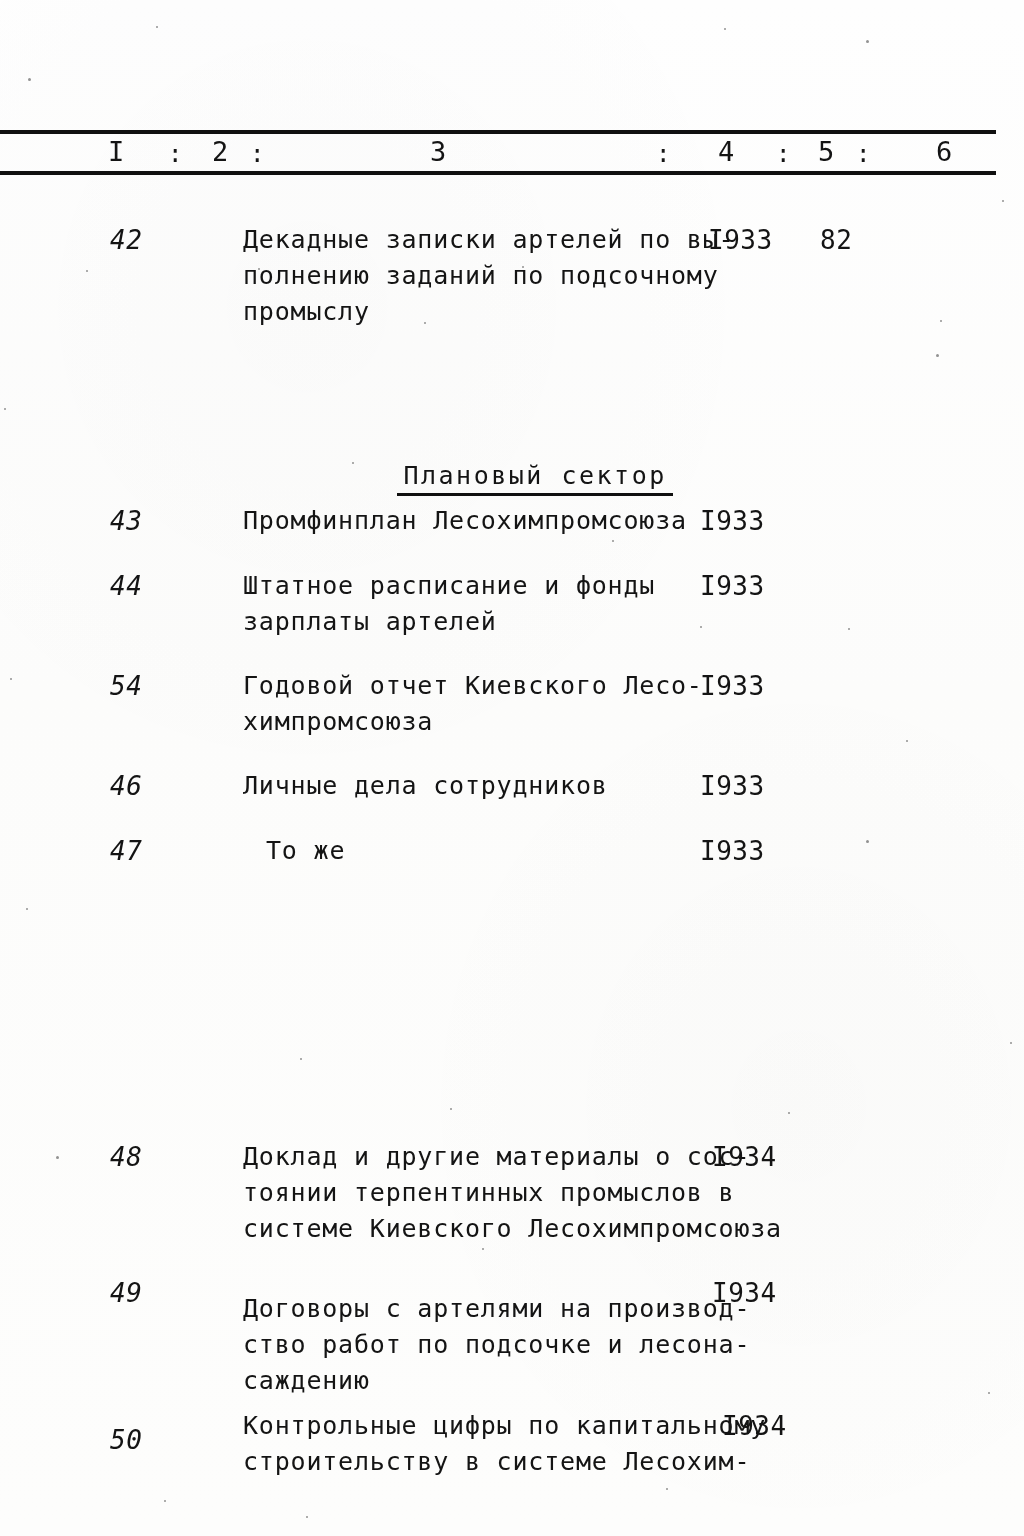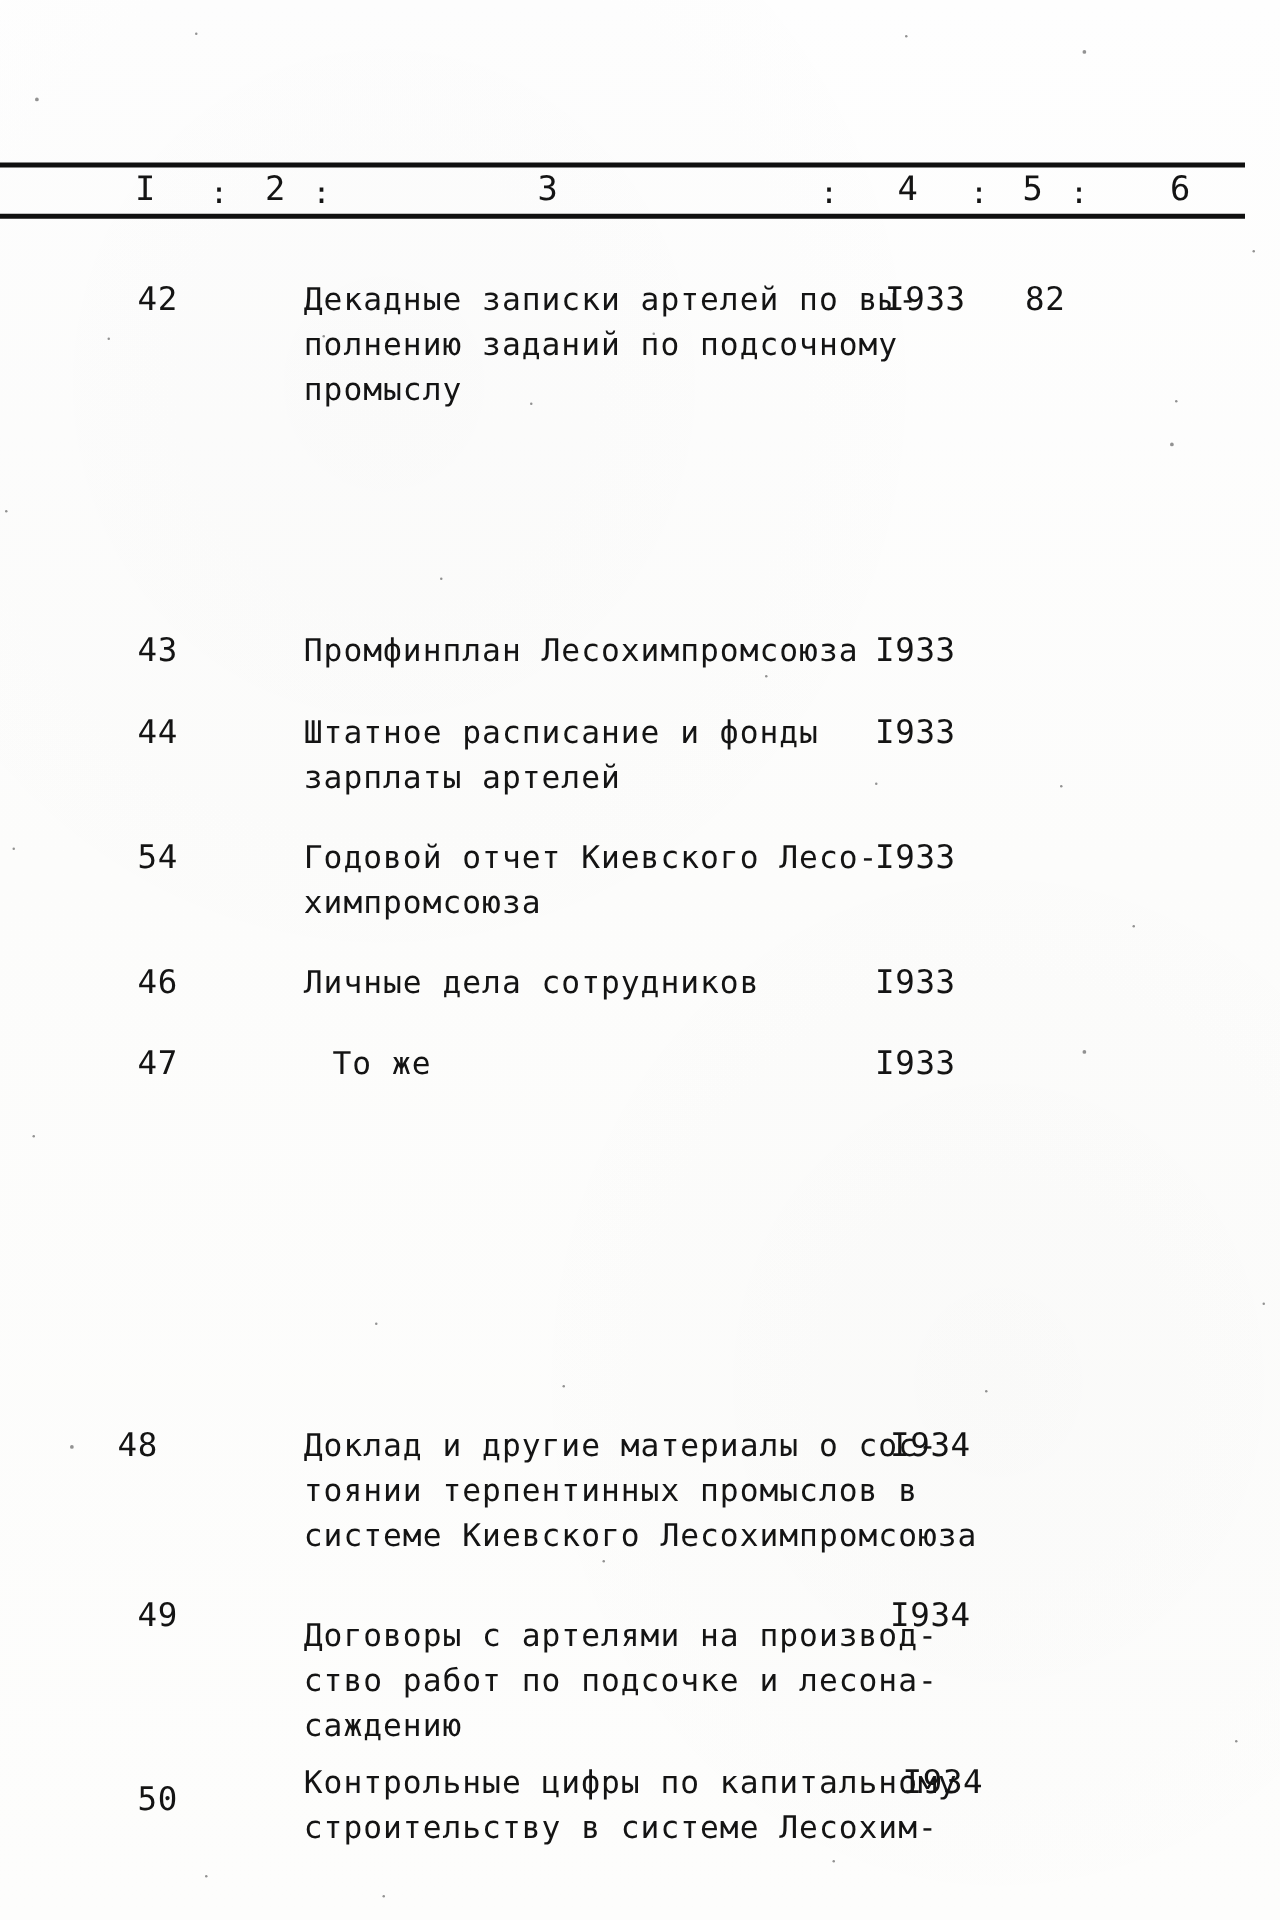--- a/index.html
+++ b/index.html
@@ -68,20 +68,21 @@
   .row {
     position: absolute;
     left: 0;
     width: 1024px;
   }
   .num {
     position: absolute;
     font-size: 26px;
     line-height: 36px;
     letter-spacing: 0.5px;
+    font-style: italic;
   }
   .desc {
     position: absolute;
     left: 243px;
     font-size: 25px;
     line-height: 36px;
     letter-spacing: 0.8px;
     white-space: pre;
   }
   .year {
@@ -169,20 +170,23 @@
 
   <div class="row" style="top:222px;">
     <div class="num" style="left:110px; top:0;">42</div>
     <div class="desc" style="top:0;">Декадные записки артелей по вы-
 полнению заданий по подсочному
 промыслу</div>
     <div class="year" style="left:708px; top:0;">I933</div>
     <div class="sheets" style="left:820px; top:0;">82</div>
   </div>
 
+  <div class="heading" style="top:432px;">
+    <span class="u">Плановый сектор</span>
+  </div>
 
   <div class="row" style="top:503px;">
     <div class="num" style="left:110px; top:0;">43</div>
     <div class="desc" style="top:0;">Промфинплан Лесохимпромсоюза</div>
     <div class="year" style="left:700px; top:0;">I933</div>
   </div>
 
   <div class="row" style="top:568px;">
     <div class="num" style="left:110px; top:0;">44</div>
     <div class="desc" style="top:0;">Штатное расписание и фонды
@@ -205,21 +209,21 @@
 
   <div class="row" style="top:833px;">
     <div class="num" style="left:110px; top:0;">47</div>
     <div class="desc" style="top:0;margin-left:23px;">То же</div>
     <div class="year" style="left:700px; top:0;">I933</div>
   </div>
 
 
 
   <div class="row" style="top:1139px;">
-    <div class="num" style="left:94px; top:0;">48</div>
+    <div class="num" style="left:110px; top:0;">48</div>
     <div class="desc" style="top:0;">Доклад и другие материалы о сос-
 тоянии терпентинных промыслов в
 системе Киевского Лесохимпромсоюза</div>
     <div class="year" style="left:712px; top:0;">I934</div>
   </div>
 
   <div class="row" style="top:1275px;">
     <div class="num" style="left:110px; top:0;">49</div>
     <div class="desc" style="top:16px;">Договоры с артелями на производ-
 ство работ по подсочке и лесона-

